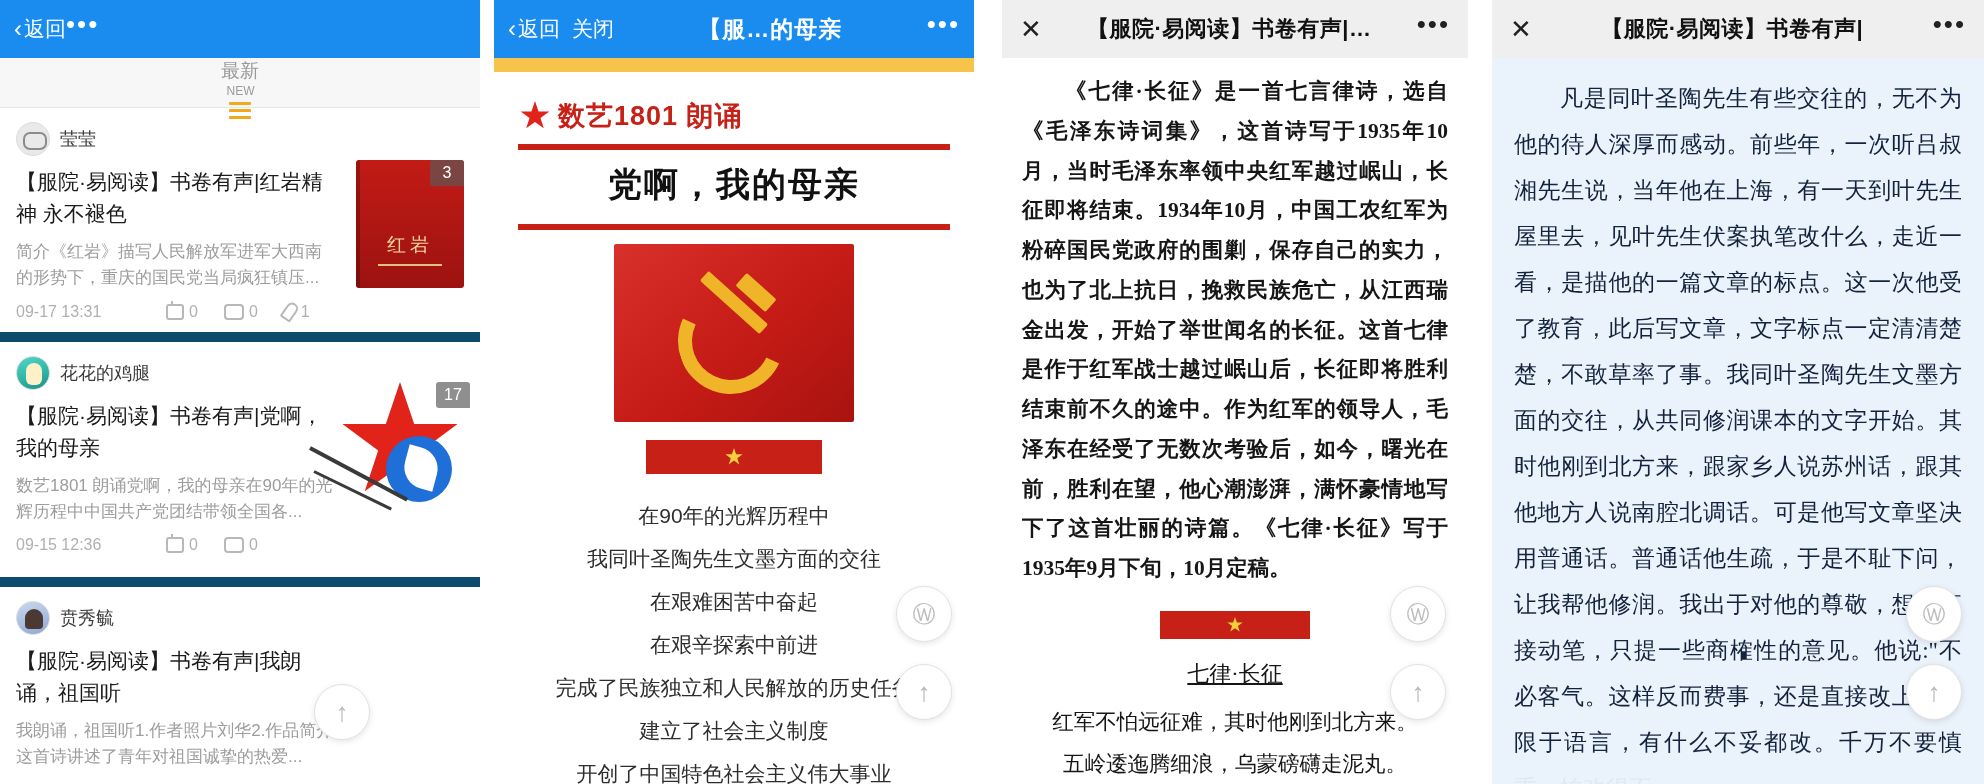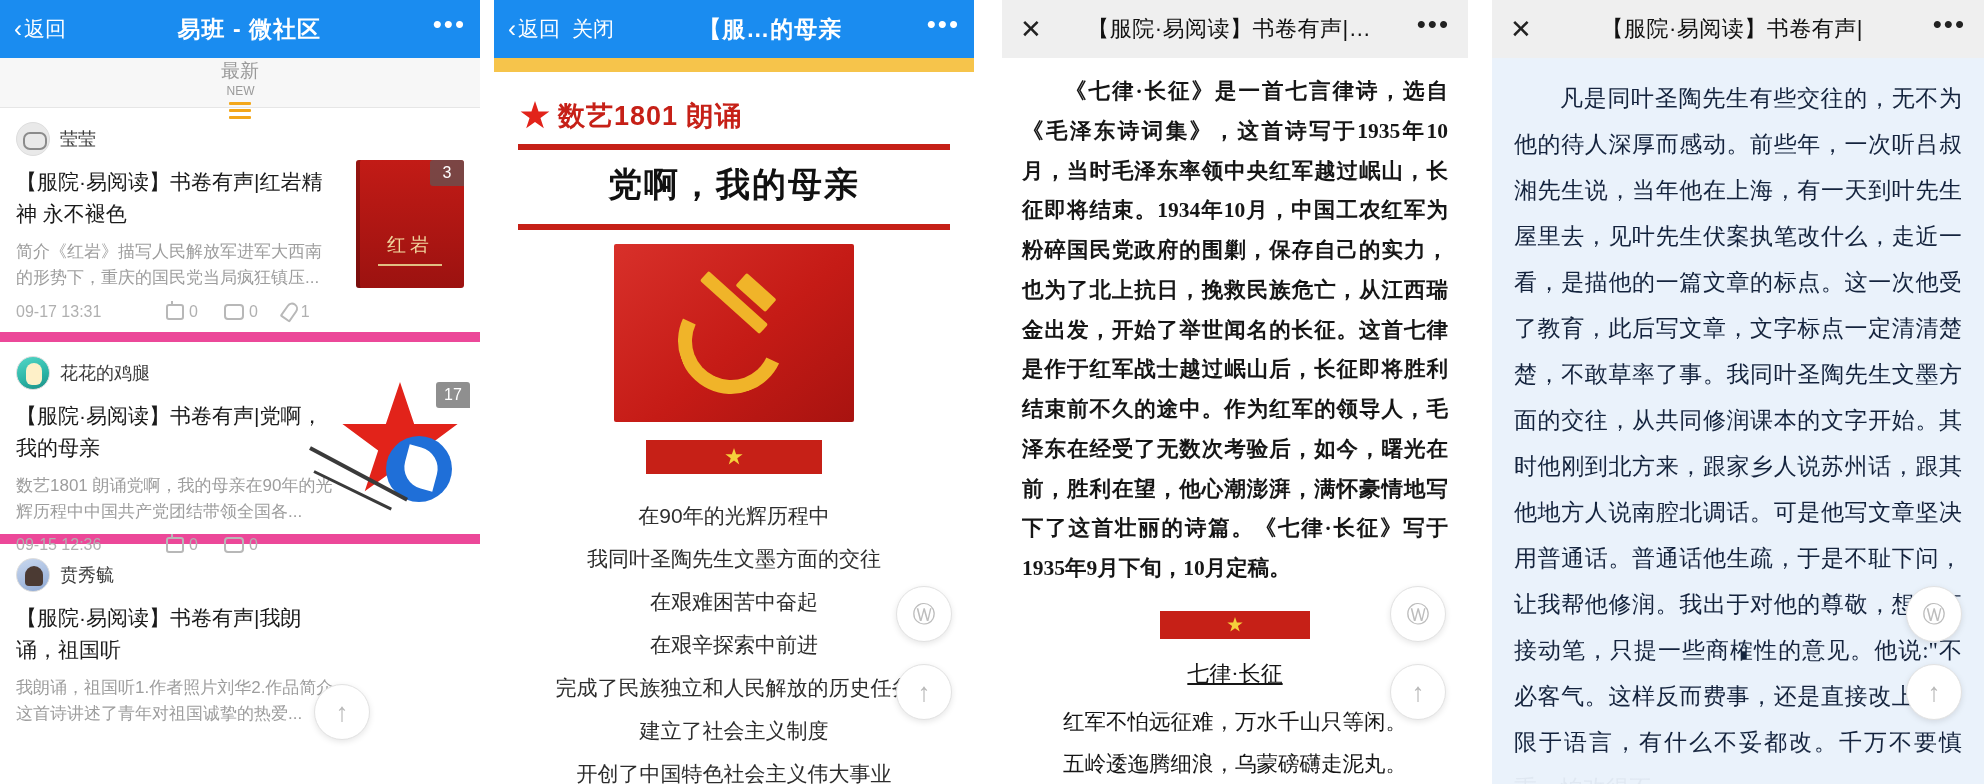--- a/index.html
+++ b/index.html
@@ -86,21 +86,21 @@
     width: 22px;
     height: 3px;
     background: #f3a71a;
     margin: 4px 0;
     border-radius: 1px;
   }
 
   .feed-item {
     position: relative;
     padding: 14px 16px 10px 16px;
-    border-bottom: 10px solid #ec4899;
+    border-bottom: 10px solid #0c4a6e;
     box-sizing: border-box;
   }
   .feed-head {
     display: flex;
     align-items: center;
     margin-bottom: 10px;
   }
   .avatar {
     width: 34px;
     height: 34px;
@@ -453,21 +453,21 @@
     display: flex;
     align-items: center;
     padding: 0 18px;
     box-sizing: border-box;
   }
   .nav-x { font-size: 26px; color: #222; line-height: 1; }
   .nav-title-dark {
     flex: 1;
     text-align: center;
     font-size: 22px;
-    font-weight: normal;
+    font-weight: bold;
     color: #111;
     letter-spacing: 0.5px;
     overflow: hidden;
     white-space: nowrap;
   }
   .nav-dots-dark {
     font-size: 26px;
     letter-spacing: 2px;
     color: #222;
     line-height: 1;
@@ -543,21 +543,20 @@
 
 <div id="root">
 
   <div class="panel p1">
 
     <div class="navbar-blue">
       <div class="nav-back">
         <span class="nav-chevron">‹</span>
         <span>返回</span>
       </div>
-      <div class="nav-title">易班 - 微社区</div>
       <div class="nav-dots">•••</div>
     </div>
 
     <div class="subbar">
       <span>最新</span>
         <span class="newtag">NEW</span>
       <span class="subbar-spacer"></span>
       <span class="hamburger">
           <i></i>
           <i></i>
@@ -587,21 +586,21 @@
             <span>1</span>
           </span>
       </div>
       <div class="thumb-book">
         <div class="bk-title">红岩</div>
         <div class="bk-line"></div>
         <div class="count-badge">3</div>
       </div>
     </div>
 
-    <div class="feed-item" style="height:202px;">
+    <div class="feed-item" style="height:245px;">
       <div class="feed-head">
         <div class="avatar av2"></div>
         <div class="uname">花花的鸡腿</div>
       </div>
       <div class="post-title">【服院·易阅读】书卷有声|党啊，我的母亲</div>
       <div class="post-summary">数艺1801 朗诵党啊，我的母亲在90年的光辉历程中中国共产党团结带领全国各...</div>
       <div class="post-footer">
         <span class="post-date">09-15 12:36</span>
         <span class="meta">
             <span class="mi ico-thumb"></span>
@@ -706,21 +705,21 @@
     <div class="reader">
       <p>《七律·长征》是一首七言律诗，选自《毛泽东诗词集》，这首诗写于1935年10月，当时毛泽东率领中央红军越过岷山，长征即将结束。1934年10月，中国工农红军为粉碎国民党政府的围剿，保存自己的实力，也为了北上抗日，挽救民族危亡，从江西瑞金出发，开始了举世闻名的长征。这首七律是作于红军战士越过岷山后，长征即将胜利结束前不久的途中。作为红军的领导人，毛泽东在经受了无数次考验后，如今，曙光在前，胜利在望，他心潮澎湃，满怀豪情地写下了这首壮丽的诗篇。《七律·长征》写于1935年9月下旬，10月定稿。</p>
     </div>
 
     <div class="band-small">
       <div class="bstar"></div>
     </div>
 
     <div class="poem-center">
       <div class="ptitle">七律·长征</div>
-      <div>红军不怕远征难，万水千山只等闲。</div>
+      <div>红军不怕远征难，其时他刚到北方来。</div>
       <div>五岭逶迤腾细浪，乌蒙磅礴走泥丸。</div>
 
     </div>
 
     <div class="fab fab-w">
       <span class="fab-w-glyph">Ⓦ</span>
     </div>
     <div class="fab fab-up">
       <span>↑</span>
     </div>

